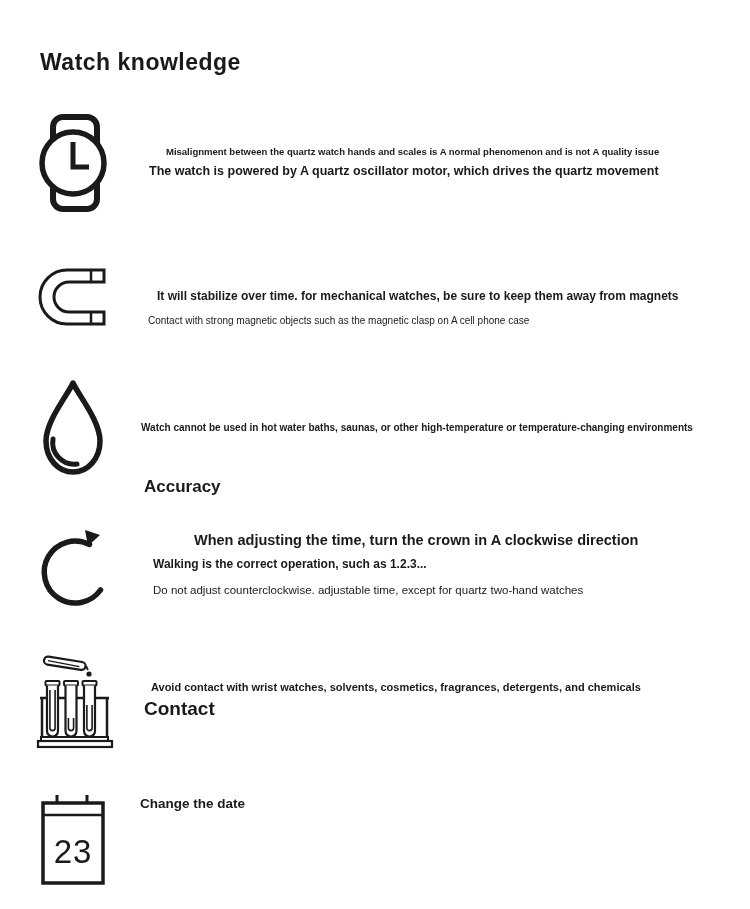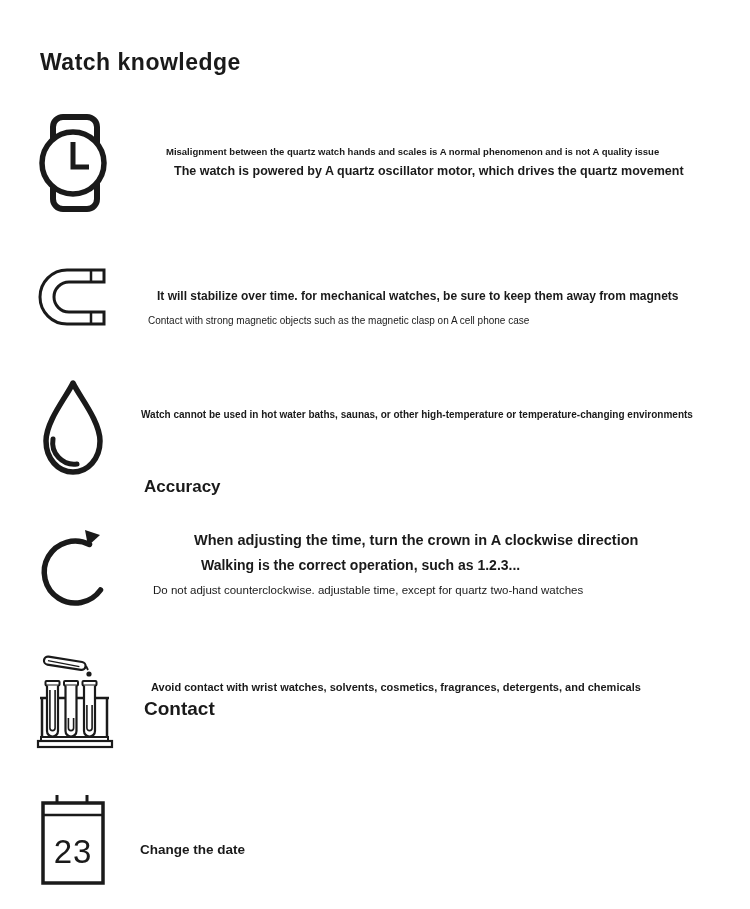--- a/index.html
+++ b/index.html
@@ -4,34 +4,34 @@
 <style>
   :root{ --ink:#1a1a1a; --paper:#ffffff; }
   html,body{margin:0;padding:0;background:var(--paper);}
   .canvas{
     position:relative;width:750px;height:909px;background:var(--paper);
     overflow:hidden;font-family:"Liberation Sans",sans-serif;color:var(--ink);
   }
   #title{position:absolute;left:40px;top:34px;font-size:23px;font-weight:700;letter-spacing:.5px;}
   .line{position:absolute;white-space:nowrap;font-weight:700;color:var(--ink);}
   #s1l1{left:166px;top:146px;font-size:9.5px;}
-  #s1l2{left:149px;top:164px;font-size:12.5px;margin-left:25px;}
+  #s1l2{left:149px;top:164px;font-size:12.5px;}
   #s2l1{left:150px;top:263px;font-size:14.5px;}
   #s2l2{left:157px;top:289px;font-size:12px;}
   #s2l3{left:148px;top:315px;font-size:10px;font-weight:400;}
-  #s3l1{left:141px;top:409px;font-size:10px;}
+  #s3l1{left:141px;top:422px;font-size:10px;}
   #s3l2{left:153px;top:424px;font-size:11.5px;}
   #s3l3{left:144px;top:444px;font-size:17px;margin-top:33px;}
   #s4l1{left:194px;top:532px;font-size:14.5px;}
-  #s4l2{left:153px;top:557px;font-size:14px;margin-left:48px;}
+  #s4l2{left:153px;top:557px;font-size:12px;}
   #s4l3{left:153px;top:584px;font-size:11.5px;font-weight:400;}
   #s5l1{left:151px;top:681px;font-size:11px;}
   #s5l2{left:144px;top:698px;font-size:19px;}
   #s6l1{left:203px;top:821px;font-size:14px;}
-  #s6l2{left:140px;top:842px;font-size:13.5px;}
+  #s6l2{left:140px;top:796px;font-size:13.5px;}
   #cal-day{left:42px;top:833px;width:62px;text-align:center;font-size:33px;font-weight:400;letter-spacing:1px;}
   .icon{position:absolute;color:var(--ink);}
   #icon-watch{left:36px;top:112px;}
   #icon-magnet{left:38px;top:266px;}
   #icon-drop{left:36px;top:377px;}
   #icon-rotate{left:39px;top:526px;}
   #icon-tubes{left:36px;top:648px;}
   #icon-calendar{left:40px;top:792px;}
 </style>
 </head>

